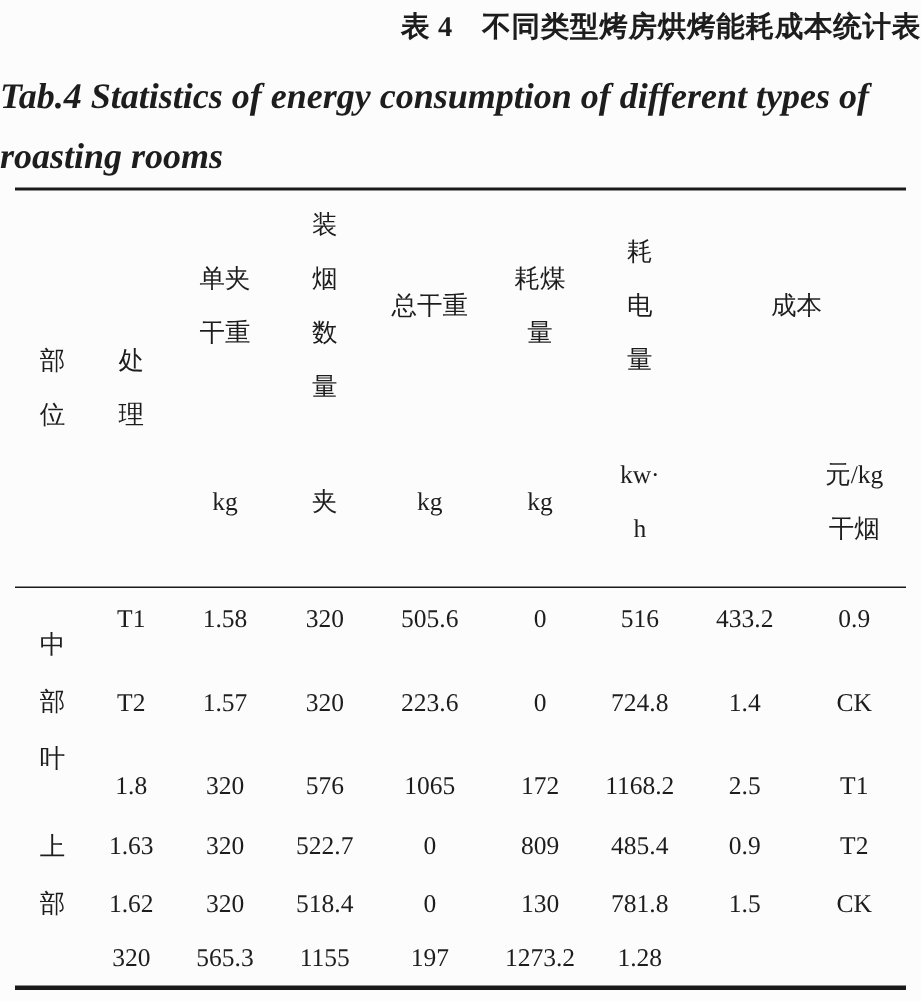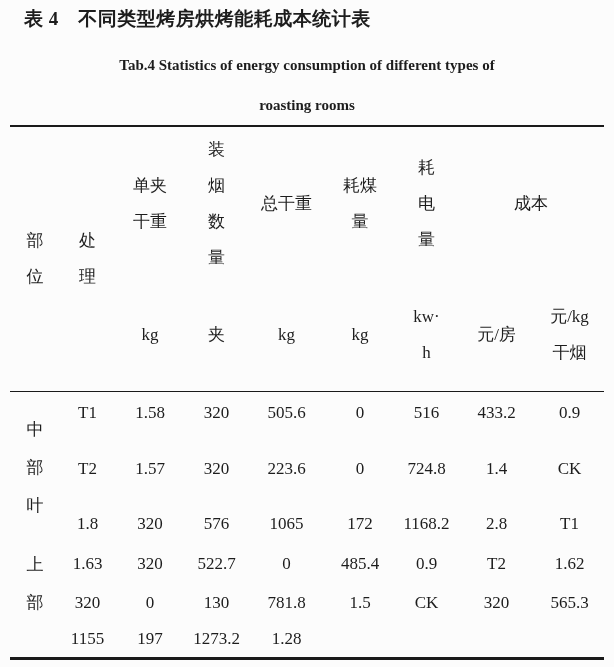--- a/index.html
+++ b/index.html
@@ -6,33 +6,33 @@
   .page{
     position:relative;
     width:614px;height:667px;
     background:#fcfcfc;
     color:#1d1d1d;
     font-family:"Liberation Serif","DejaVu Serif",serif;
     overflow:hidden;
   }
   .title-zh{
     padding-top:7px;
-    text-align:left;
+    text-align:right;
     font-weight:bold;
     font-size:19px;
     line-height:24px;
     letter-spacing:0.5px;
     padding-left:24px;
   }
   .title-en{
     margin-top:14px;
-    text-align:center;
     font-weight:bold;
-    font-size:15px;
+    font-size:24px;
     line-height:40px;
+    font-style:italic;
   }
   .table{
     margin:0 10px;
     border-top:2.5px solid #1a1a1a;
     border-bottom:3px solid #1a1a1a;
   }
   .thead,.tbody{
     display:grid;
     grid-template-columns:50px 55px 70px 63px 77px 70px 63px 77px 69px;
   }
@@ -118,23 +118,20 @@
       <div class="cell unit" style="grid-column:5;grid-row:2">
         <span>kg</span>
       </div>
       <div class="cell unit" style="grid-column:6;grid-row:2">
         <span>kg</span>
       </div>
       <div class="cell unit" style="grid-column:7;grid-row:2">
         <span>kw·</span>
         <span>h</span>
       </div>
-      <div class="cell unit" style="grid-column:8;grid-row:2">
-        <span>元/房</span>
-      </div>
       <div class="cell unit" style="grid-column:9;grid-row:2">
         <span>元/kg</span>
         <span>干烟</span>
       </div>
     </div>
 
     <div class="tbody">
 
       <div class="cell glabel g1">
         <span>中</span>
@@ -159,38 +156,40 @@
       <div class="cell">724.8</div>
       <div class="cell">1.4</div>
 
       <div class="cell">CK</div>
       <div class="cell">1.8</div>
       <div class="cell">320</div>
       <div class="cell">576</div>
       <div class="cell">1065</div>
       <div class="cell">172</div>
       <div class="cell">1168.2</div>
-      <div class="cell">2.8</div>
+      <div class="cell">2.5</div>
 
       <div class="cell glabel g2">
         <span>上</span>
         <span>部</span>
       </div>
 
       <div class="cell">T1</div>
       <div class="cell">1.63</div>
       <div class="cell">320</div>
       <div class="cell">522.7</div>
       <div class="cell">0</div>
+      <div class="cell">809</div>
       <div class="cell">485.4</div>
       <div class="cell">0.9</div>
 
       <div class="cell">T2</div>
       <div class="cell">1.62</div>
       <div class="cell">320</div>
+      <div class="cell">518.4</div>
       <div class="cell">0</div>
       <div class="cell">130</div>
       <div class="cell">781.8</div>
       <div class="cell">1.5</div>
 
       <div class="cell">CK</div>
       <div class="cell">320</div>
       <div class="cell">565.3</div>
       <div class="cell">1155</div>
       <div class="cell">197</div>

